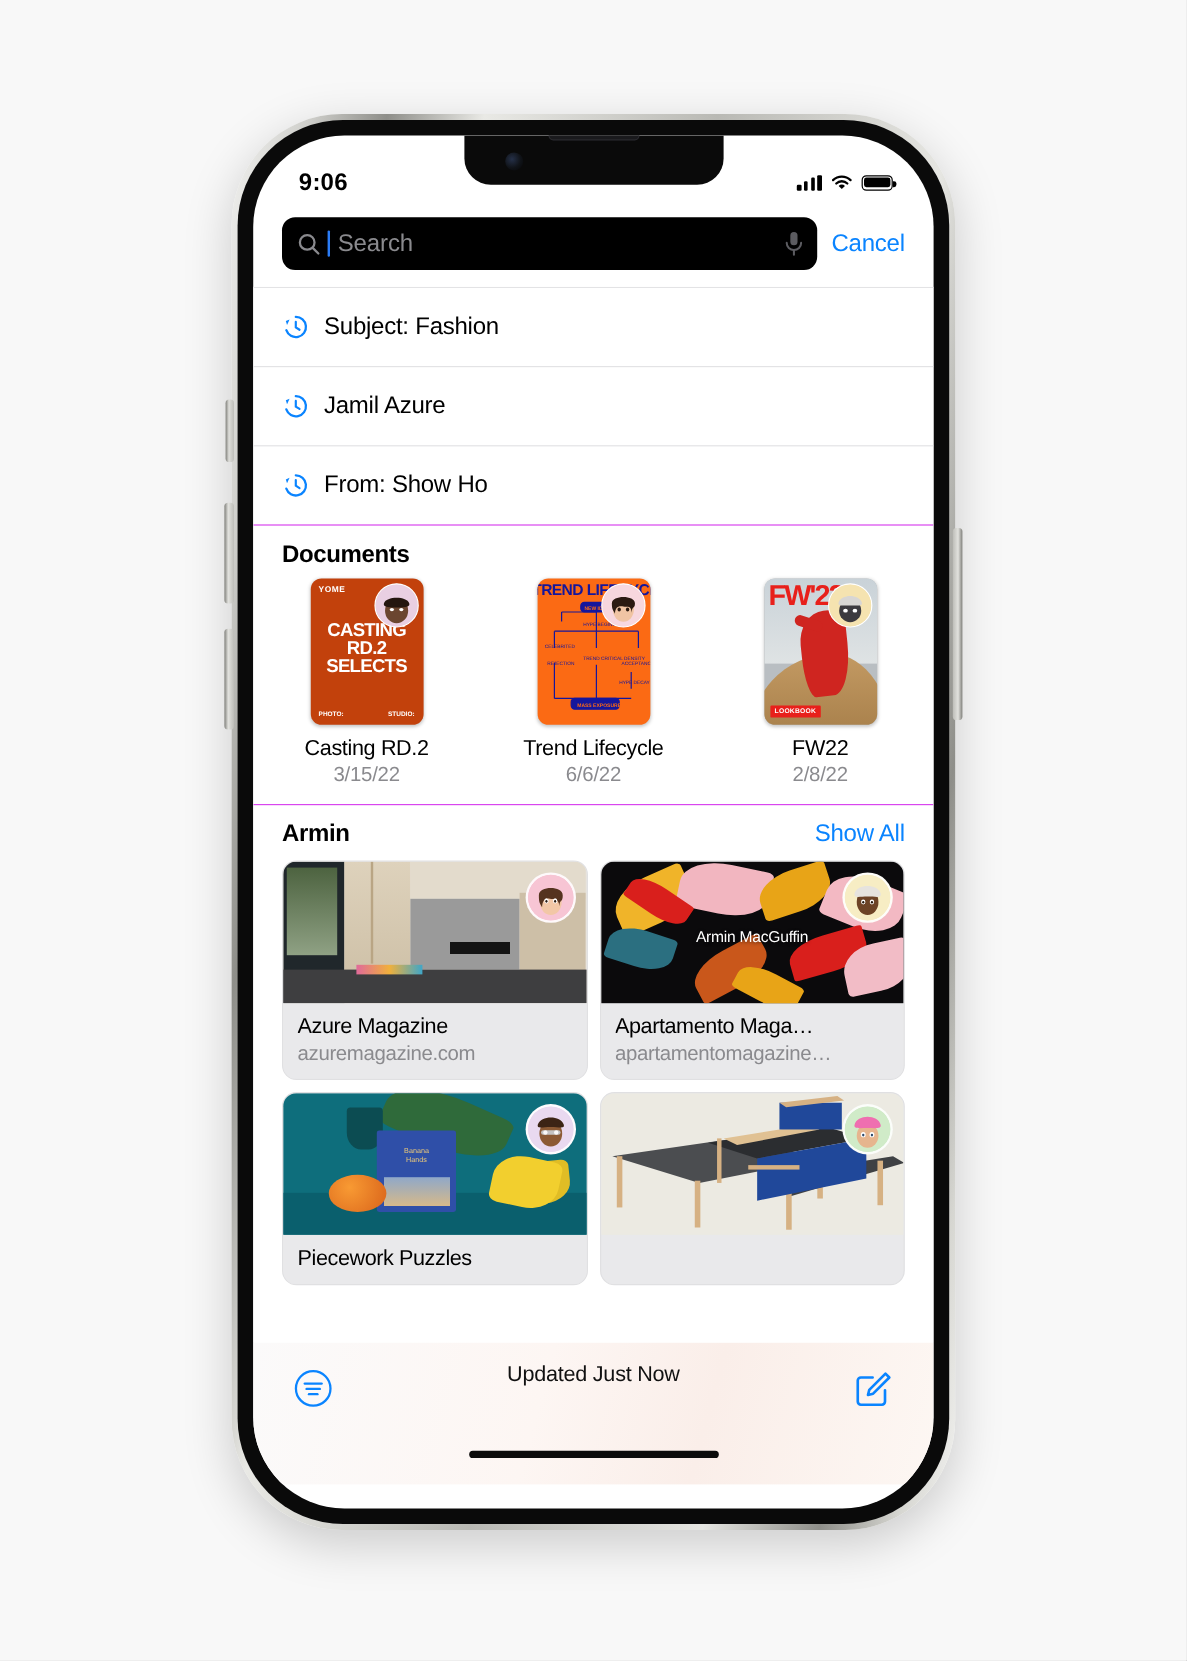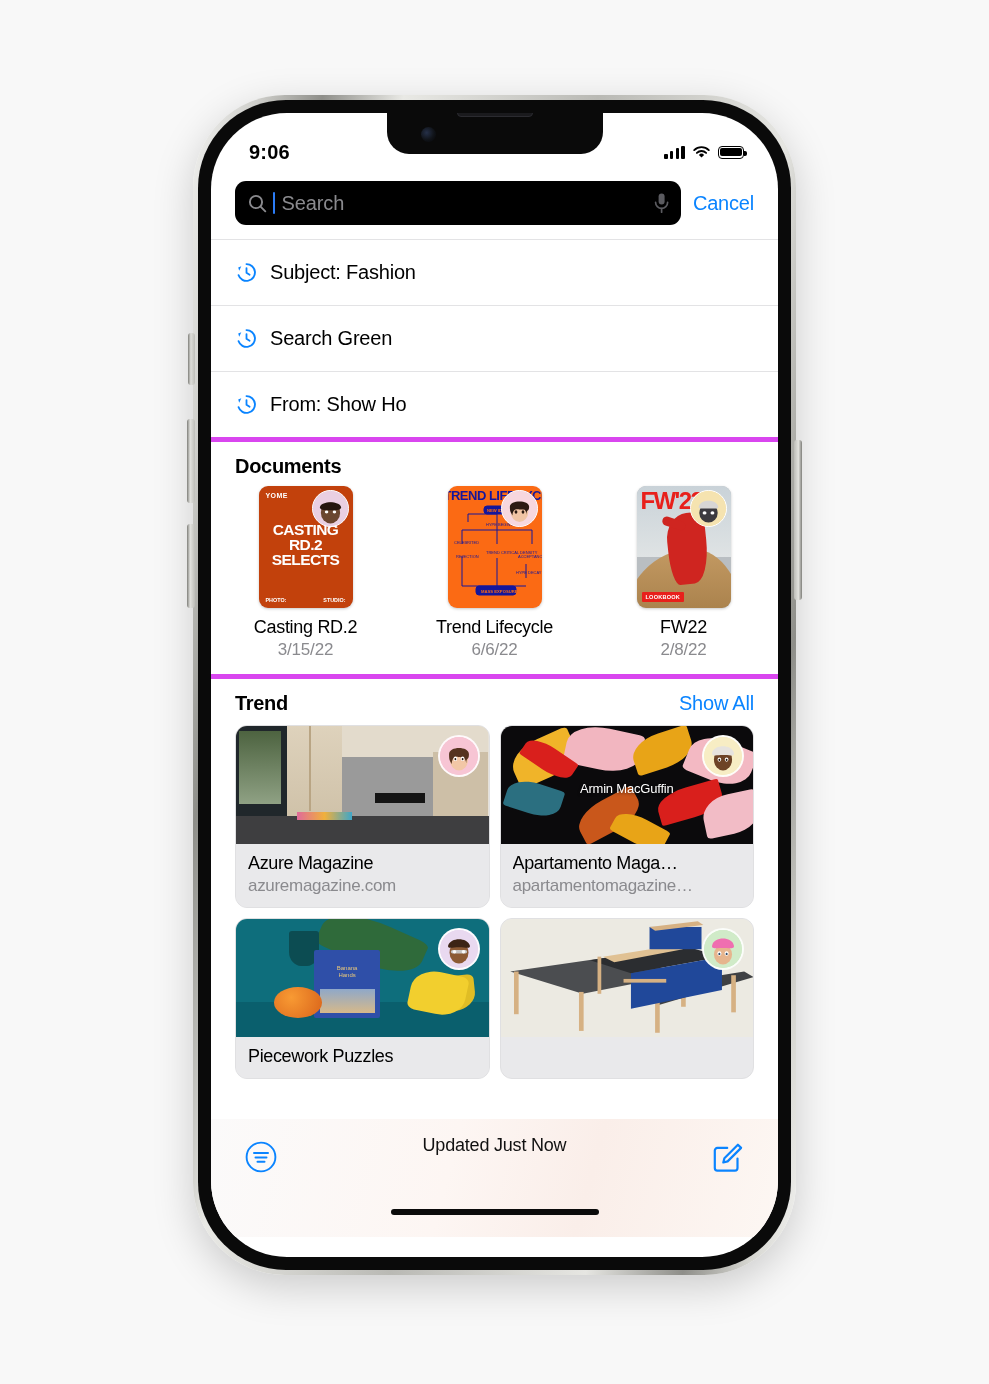--- a/index.html
+++ b/index.html
@@ -100,21 +100,21 @@
 
   .suggestion-row{
     display:flex;align-items:center;gap:12px;
     height:66px;padding:0 24px;
     border-top:1px solid #e3e3e5;
   }
   .suggestion-row .label{font-size:20px;color:#000;letter-spacing:-.2px;}
 
   .section-head{
     display:flex;align-items:center;justify-content:space-between;
-    padding:13px 24px 6px 24px;border-top:5px solid #d946ef;text-align:right;
+    padding:13px 24px 6px 24px;border-top:1px solid #d946ef;text-align:right;
   }
   .section-title{font-size:20px;font-weight:bold;color:#000;letter-spacing:-.3px;}
   .show-all{font-size:20px;color:#0a84ff;letter-spacing:-.2px;}
 
   
   #documents-strip{display:flex;gap:0;padding:2px 0 14px 0;}
   .doc-item{width:calc(100%/3);display:flex;flex-direction:column;align-items:center;}
   .doc-thumb{
     position:relative;width:94px;height:122px;border-radius:9px;
     overflow:hidden;box-shadow:0 1px 3px rgba(0,0,0,.22);
@@ -282,21 +282,21 @@
       </svg>
       <div class="label">Subject: Fashion</div>
     </div>
 
     <div class="suggestion-row">
       <svg width="23" height="23" viewBox="0 0 23 23">
         <path d="M11.5 3.1a8.4 8.4 0 1 1-7.9 11.1" stroke="#0a84ff" stroke-width="1.9" fill="none" stroke-linecap="round"></path>
         <path d="M6.3 5.2 3.2 6.6l1 3.2z" fill="#0a84ff"></path>
         <path d="M11.5 7.1v4.7l3.1 2" stroke="#0a84ff" stroke-width="1.8" fill="none" stroke-linecap="round"></path>
       </svg>
-      <div class="label">Search Green</div>
+      <div class="label">Jamil Azure</div>
     </div>
 
     <div class="suggestion-row">
       <svg width="23" height="23" viewBox="0 0 23 23">
         <path d="M11.5 3.1a8.4 8.4 0 1 1-7.9 11.1" stroke="#0a84ff" stroke-width="1.9" fill="none" stroke-linecap="round"></path>
         <path d="M6.3 5.2 3.2 6.6l1 3.2z" fill="#0a84ff"></path>
         <path d="M11.5 7.1v4.7l3.1 2" stroke="#0a84ff" stroke-width="1.8" fill="none" stroke-linecap="round"></path>
       </svg>
       <div class="label">From: Show Ho</div>
     </div>
@@ -393,21 +393,21 @@
             </svg>
           </div>
         </div>
         <div class="doc-name">FW22</div>
         <div class="doc-date">2/8/22</div>
       </div>
 
     </div>
 
     <div class="section-head">
-      <div class="section-title">Trend</div>
+      <div class="section-title">Armin</div>
       <div class="show-all">Show All</div>
     </div>
 
     <div id="links-grid">
 
       <div class="link-card">
         <div class="link-thumb azure">
           <div class="wall-l"></div>
             <div class="trees"></div>
             <div class="panel"></div>

